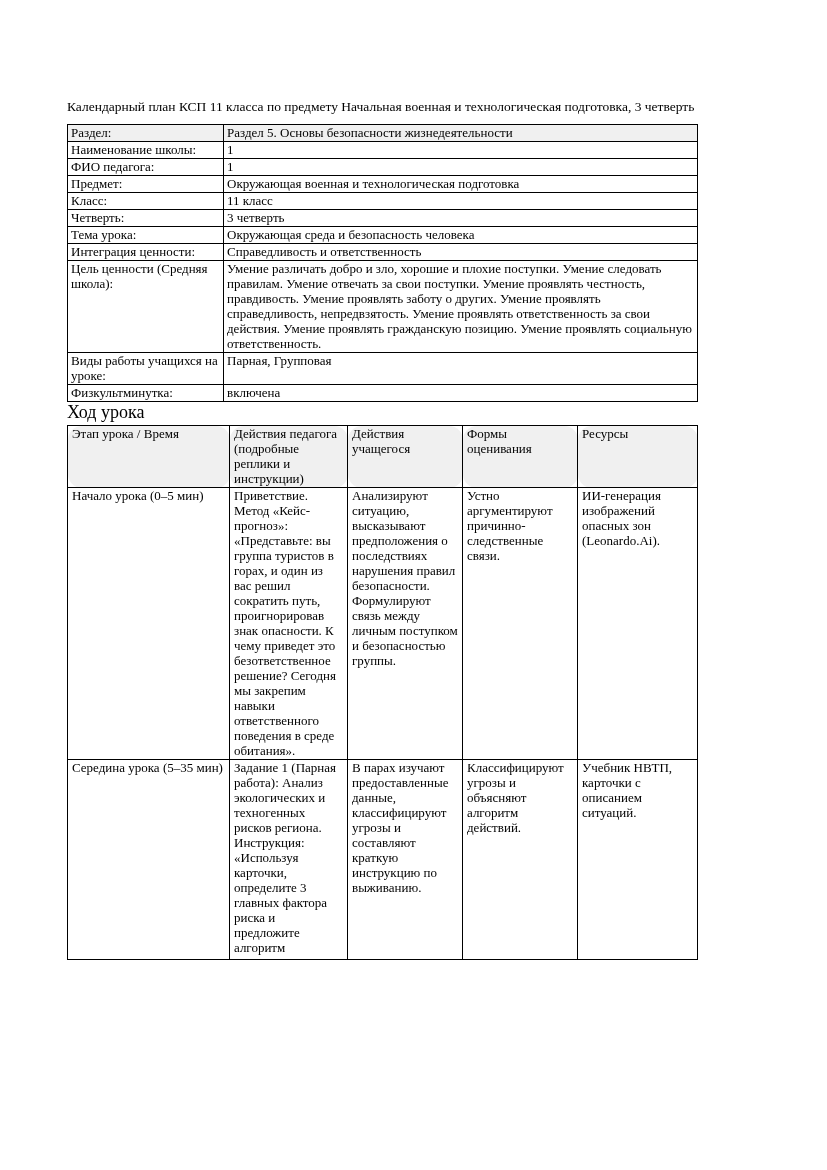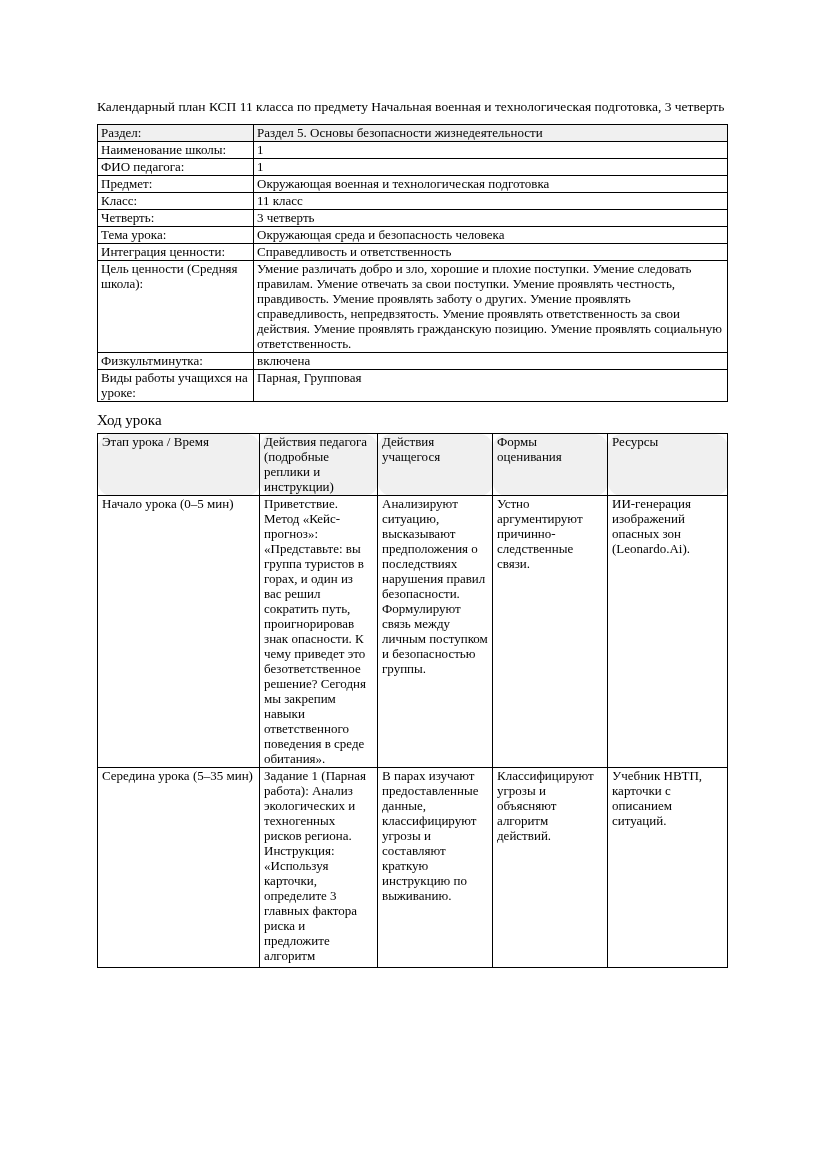--- a/index.html
+++ b/index.html
@@ -5,36 +5,36 @@
   :root{
     --page-bg:#ffffff;
     --border:#000000;
     --shaded:#f0f0f0;
     --text:#000000;
   }
   html,body{margin:0;padding:0;background:#ffffff;}
   .page{
     width:827px;height:1170px;background:var(--page-bg);color:var(--text);
     font-family:"Liberation Serif","DejaVu Serif",serif;
-    box-sizing:border-box;padding:98px 100px 0 97px;
+    box-sizing:border-box;padding:98px 100px 0 67px;
     overflow:hidden;position:relative;
   }
   .doc-title{
     font-size:13.5px;line-height:17px;font-weight:normal;margin:0 0 9px 0;
     width:630px;
   }
   table{border-collapse:collapse;table-layout:fixed;width:630px;}
   td,th{
     border:1px solid var(--border);
     font-size:13px;line-height:15px;font-weight:normal;
     padding:0 3px 1px 3px;vertical-align:top;text-align:left;
     word-wrap:break-word;
   }
   .shaded{background:var(--shaded);margin-left:16px;}
-  .section-heading{font-size:15px;line-height:15px;margin:11px 0 5px 0;font-weight:normal;}
+  .section-heading{font-size:18px;line-height:15px;margin:3px 0 5px 0;font-weight:normal;}
   .lesson-table td,.lesson-table th{padding:0 4px 1px 4px;border-radius:14px;}
   .lesson-row-cut td{height:198px;overflow:hidden;}
 </style>
 </head>
 <body>
 
 <div class="page">
 
   <p class="doc-title">Календарный план КСП 11 класса по предмету Начальная военная и технологическая подготовка, 3 четверть</p>
 
@@ -74,26 +74,26 @@
       </tr>
       <tr>
         <td>Интеграция ценности:</td>
         <td>Справедливость и ответственность</td>
       </tr>
       <tr>
         <td>Цель ценности (Средняя школа):</td>
         <td>Умение различать добро и зло, хорошие и плохие поступки. Умение следовать правилам. Умение отвечать за свои поступки. Умение проявлять честность, правдивость. Умение проявлять заботу о других. Умение проявлять справедливость, непредвзятость. Умение проявлять ответственность за свои действия. Умение проявлять гражданскую позицию. Умение проявлять социальную ответственность.</td>
       </tr>
       <tr>
+        <td>Виды работы учащихся на уроке:</td>
+        <td>Парная, Групповая</td>
+      </tr>
+      <tr>
         <td>Физкультминутка:</td>
         <td>включена</td>
-      </tr>
-      <tr>
-        <td>Виды работы учащихся на уроке:</td>
-        <td>Парная, Групповая</td>
       </tr>
     </tbody>
   </table>
 
   <p class="section-heading">Ход урока</p>
 
   <table class="lesson-table">
     <colgroup>
       <col style="width:162px">
         <col style="width:118px">

